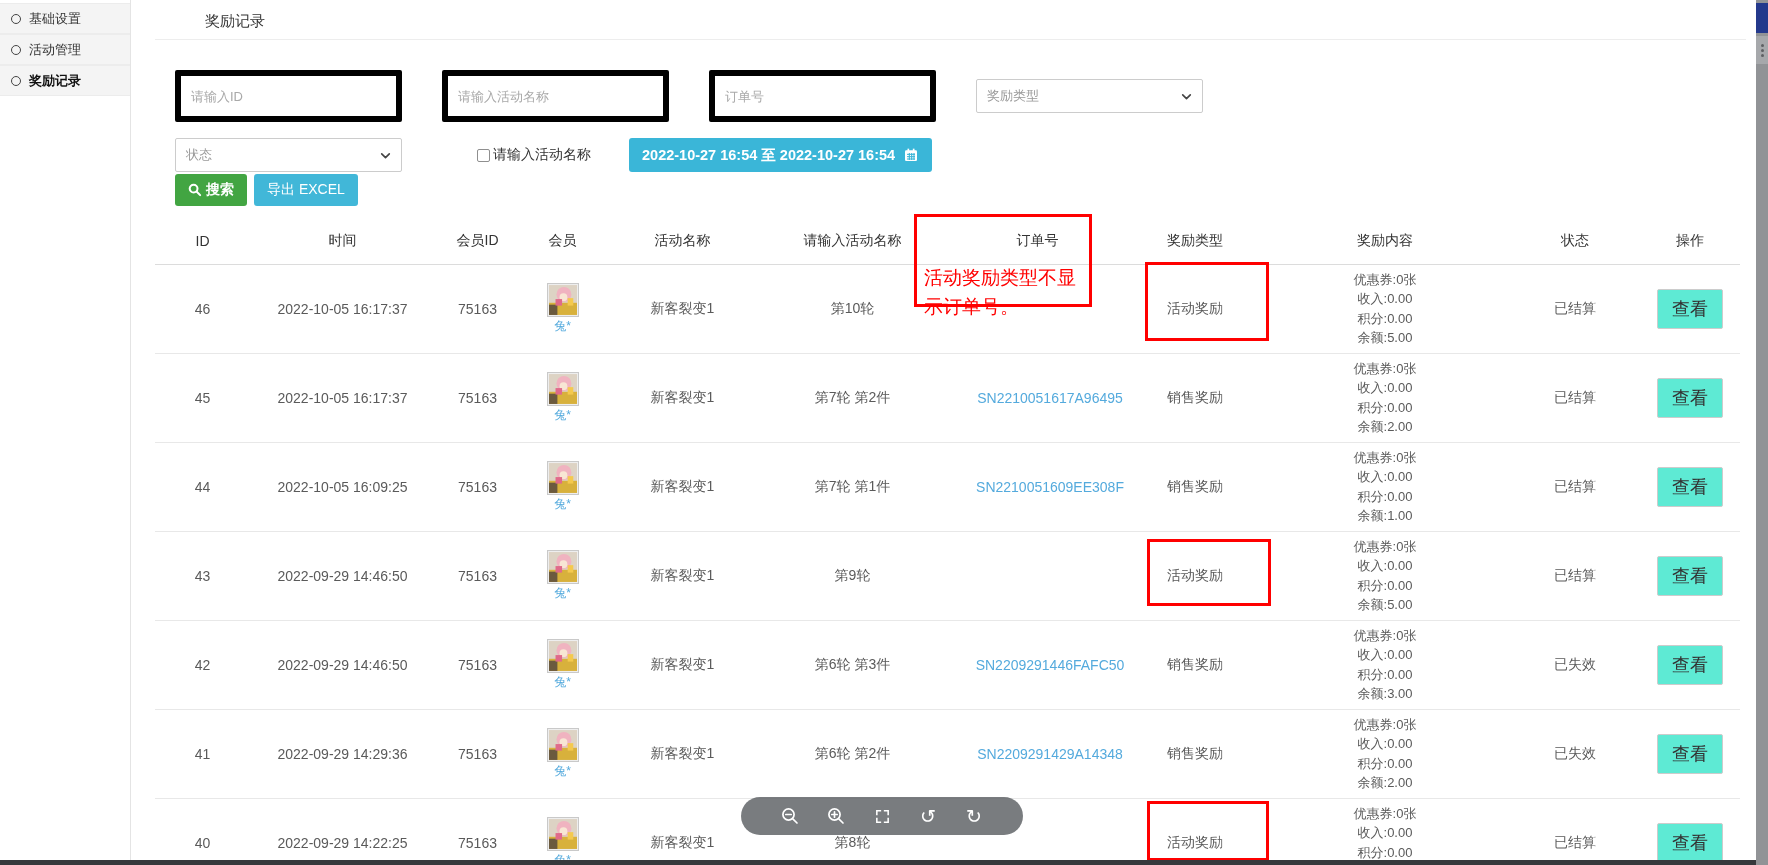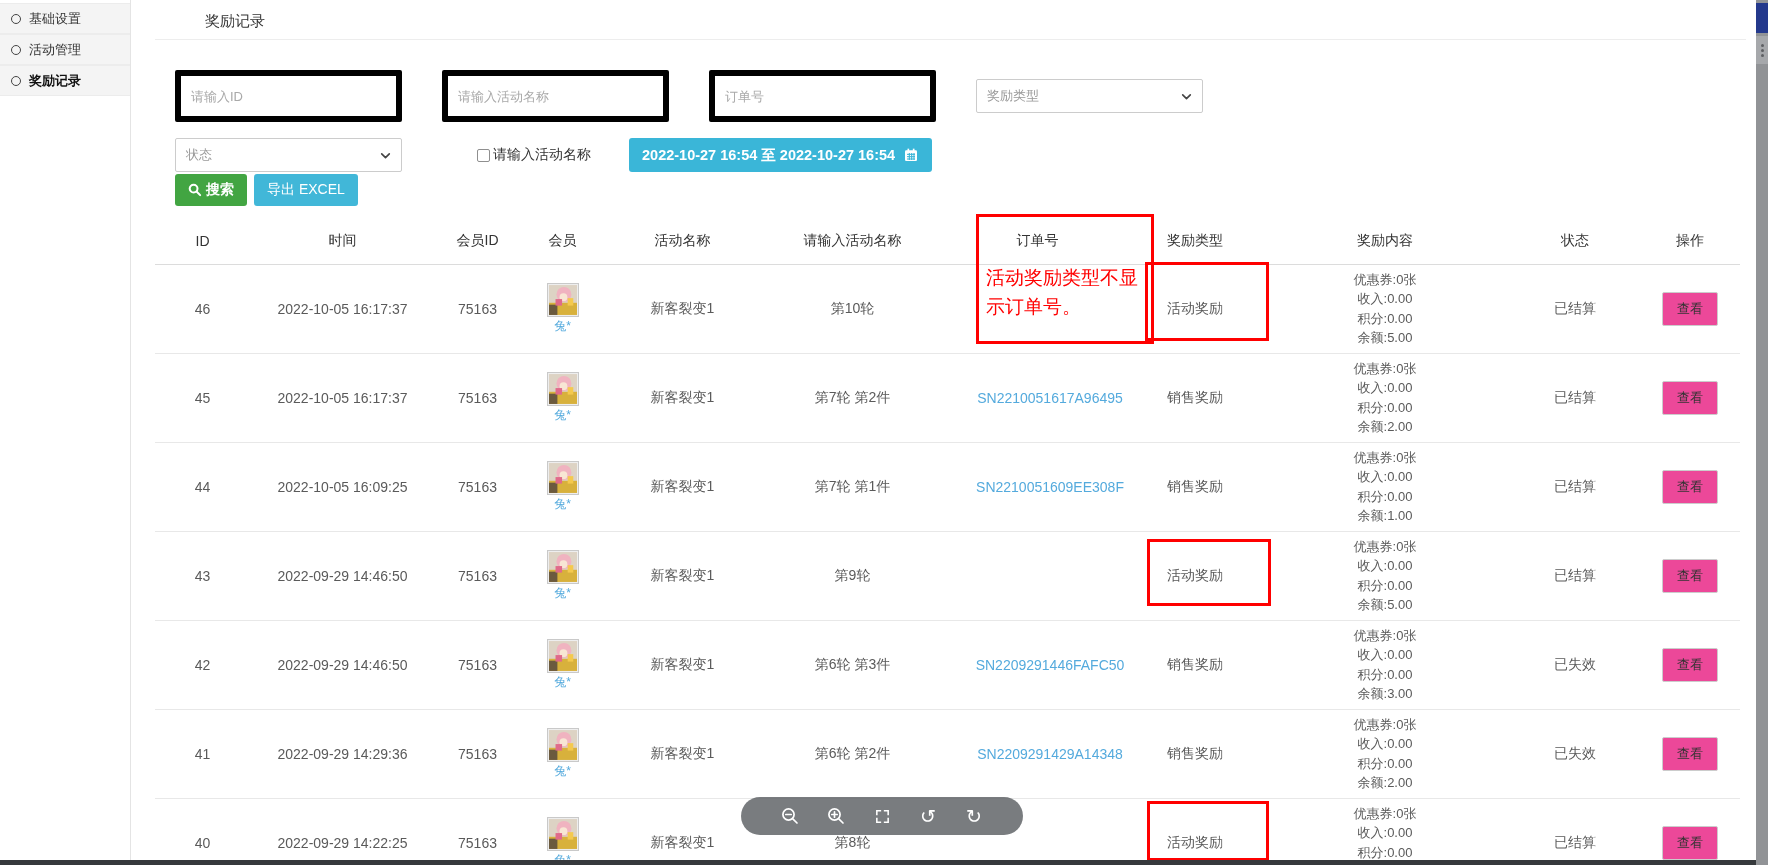--- a/index.html
+++ b/index.html
@@ -77,21 +77,21 @@
   .member-wrap { display:flex; flex-direction:column; align-items:center; gap:1px; }
   .avatar {
     width:32px; height:34px; border:1px solid #c9c9c9; background:#eee;
     display:flex; align-items:center; justify-content:center; padding:1px; cursor:pointer;
   }
   .avatar svg { display:block; }
   .nick { font-size:12px; color:#54aadd; cursor:pointer; }
   .order-link { color:#54aadd; cursor:pointer;margin-left:25px; }
   .reward-lines { font-size:13px; line-height:19.5px; color:#5a5a5a; }
   .view-btn {
-    border:1px solid #ccc; background:#ec4899; color:#333; font-size:13px;
+    border:1px solid #ccc; background:#5eead4; color:#333; font-size:18px;
     padding:7px 14px; border-radius:2px; cursor:pointer; font-family:inherit;
   }
   
   .red-box { position:absolute; border:3px solid #ff0000; z-index:20; pointer-events:none; }
   .red-note {
     font-size:19px; color:#ff0000; line-height:29px; text-align:left;
     padding:46px 2px 0 7px; font-weight:500;
   }
   
   .viewer-toolbar {
@@ -467,21 +467,21 @@
               <div>余额:5.00</div>
             </div>
           </td>
           <td>已结算</td>
           <td><button class="view-btn">查看</button></td>
         </tr>
       </tbody>
   </table>
 </main>
 
-<div class="red-box" style="left:976px; top:214px; width:178px; height:130px;">
+<div class="red-box" style="left:914px; top:214px; width:178px; height:93px;">
   <div class="red-note">活动奖励类型不显示订单号。</div>
 </div>
 <div class="red-box" style="left:1145px; top:262px; width:124px; height:79px;"></div>
 <div class="red-box" style="left:1147px; top:539px; width:124px; height:67px;"></div>
 <div class="red-box" style="left:1147px; top:801px; width:122px; height:60px;"></div>
 
 <div class="viewer-toolbar">
   <span class="vt-icon">
     <svg width="18" height="18" viewBox="0 0 18 18" fill="none" stroke="#fff" stroke-width="1.7" stroke-linecap="round">
         <circle cx="7.5" cy="7.5" r="5.6"></circle>

